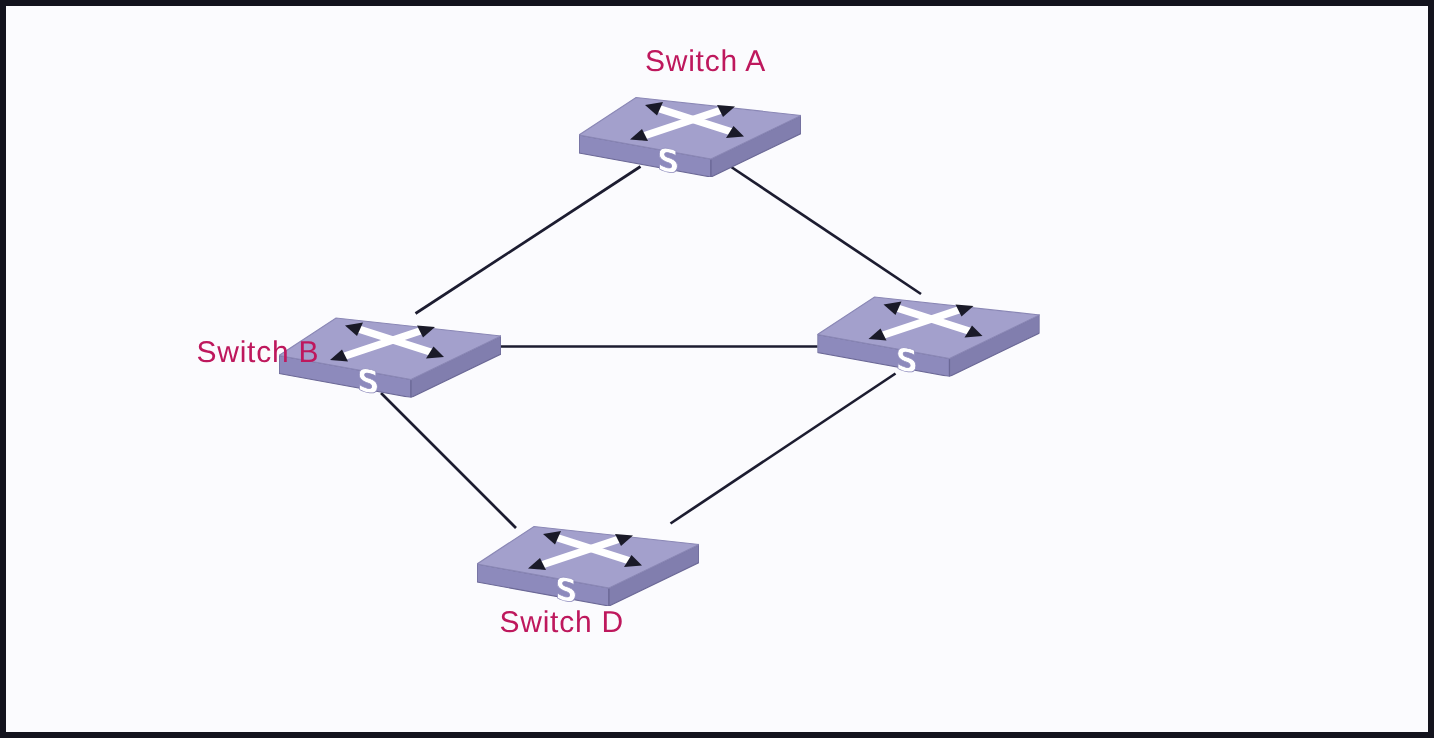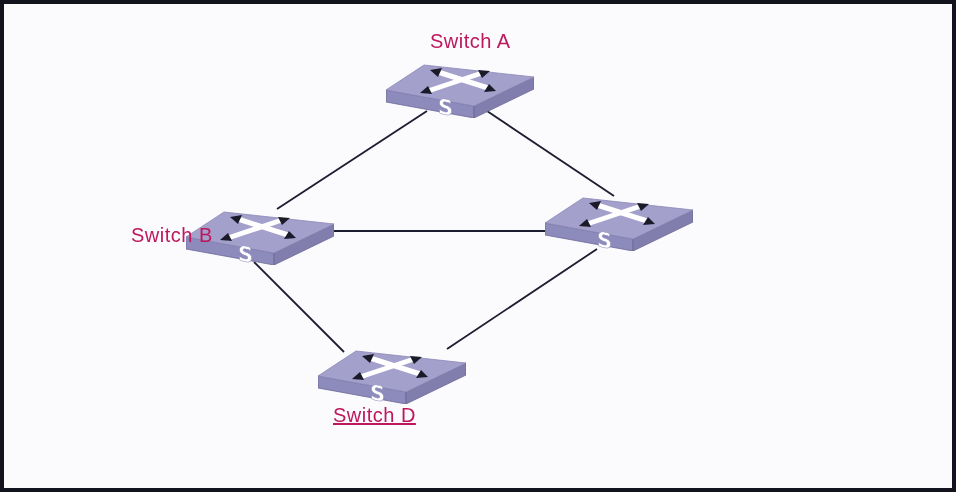--- a/index.html
+++ b/index.html
@@ -37,21 +37,21 @@
   }
   
   #node-a { left: 382px; top: 56px; }
   #node-b { left: 182px; top: 203px; }
   #node-c { left: 541px; top: 189px; }
   #node-d { left: 314px; top: 342px; }
   
   #label-a { left: 426px; top: 26px; }
   #label-b { left: 83px;  top: 220px; margin-left: 44px; }
   #label-c { left: 691px; top: 209px; }
-  #label-d { left: 329px; top: 400px; text-decoration: underline; }
+  #label-d { left: 329px; top: 400px; }
 </style>
 </head>
 <body>
 
 <div class="frame">
 
   <svg class="links-layer" viewBox="0 0 948 484">
     <line x1="423" y1="107" x2="273" y2="205" stroke="#1c1c30" stroke-width="1.8"></line>
     <line x1="483" y1="107" x2="610" y2="192" stroke="#1c1c30" stroke-width="1.8"></line>
     <line x1="327" y1="227" x2="541" y2="227" stroke="#1c1c30" stroke-width="1.8"></line>

